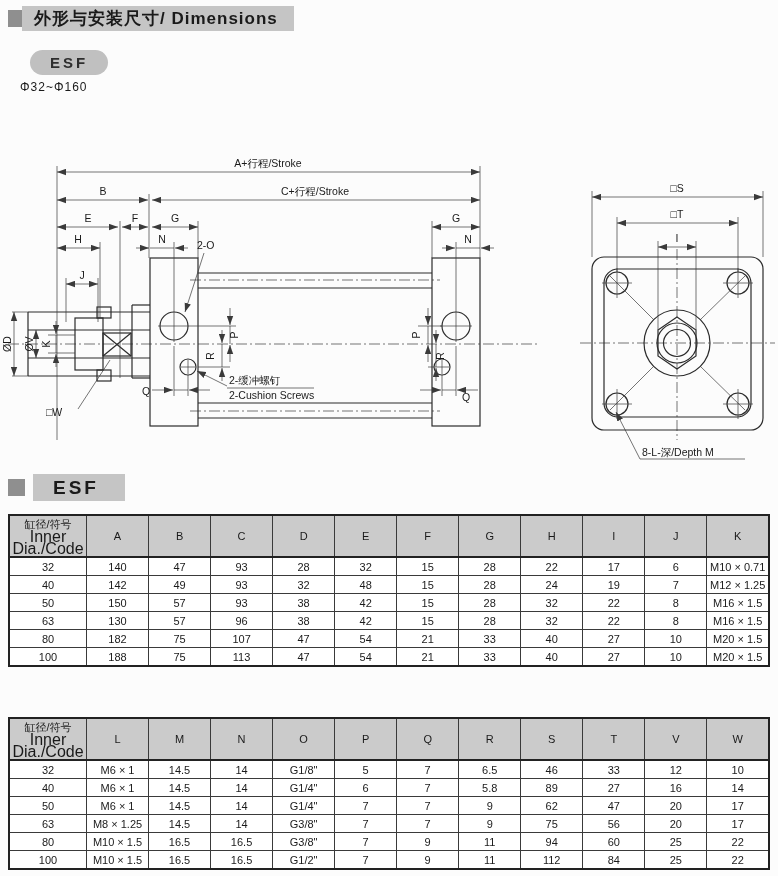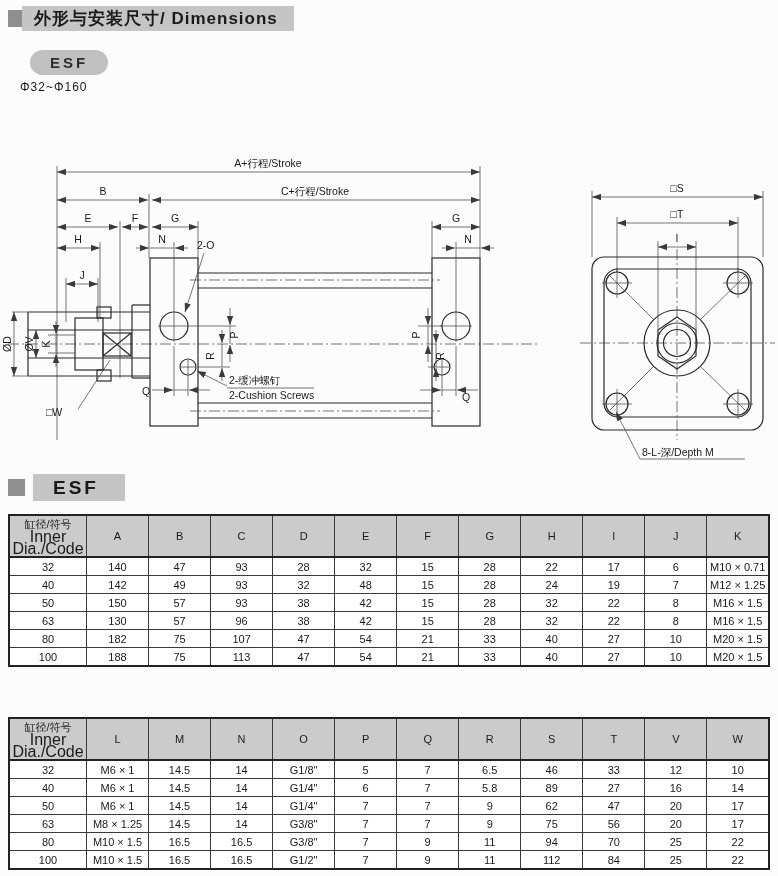--- a/index.html
+++ b/index.html
@@ -458,21 +458,21 @@
         <tr>
           <td>80</td>
           <td>M10 × 1.5</td>
           <td>16.5</td>
           <td>16.5</td>
           <td>G3/8"</td>
           <td>7</td>
           <td>9</td>
           <td>11</td>
           <td>94</td>
-          <td>70</td>
+          <td>60</td>
           <td>25</td>
           <td>22</td>
         </tr>
         <tr>
           <td>100</td>
           <td>M10 × 1.5</td>
           <td>16.5</td>
           <td>16.5</td>
           <td>G1/2"</td>
           <td>7</td>

